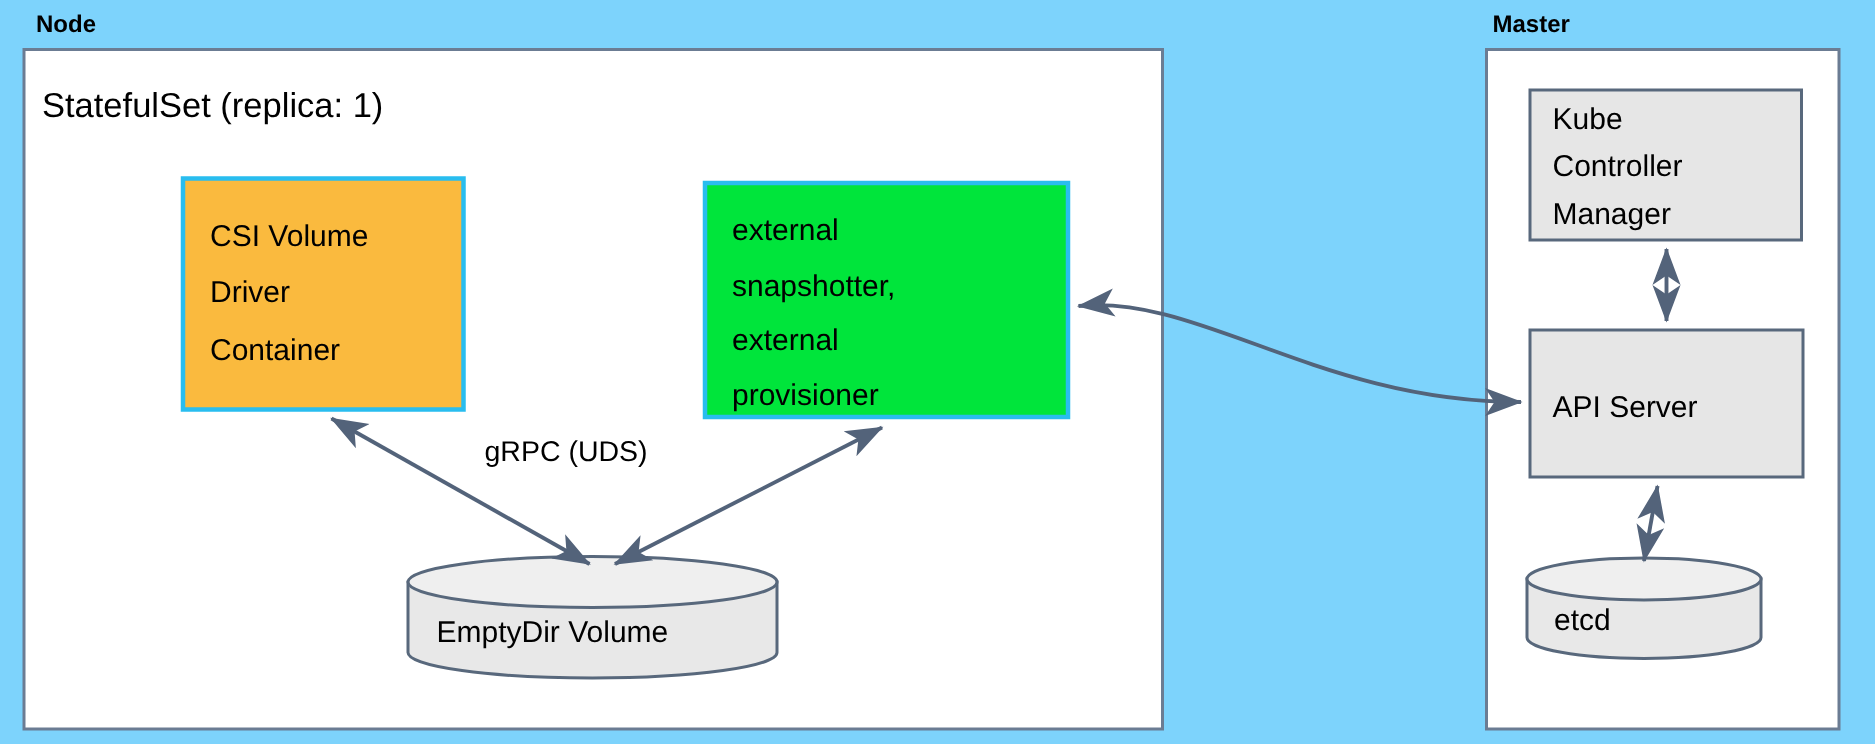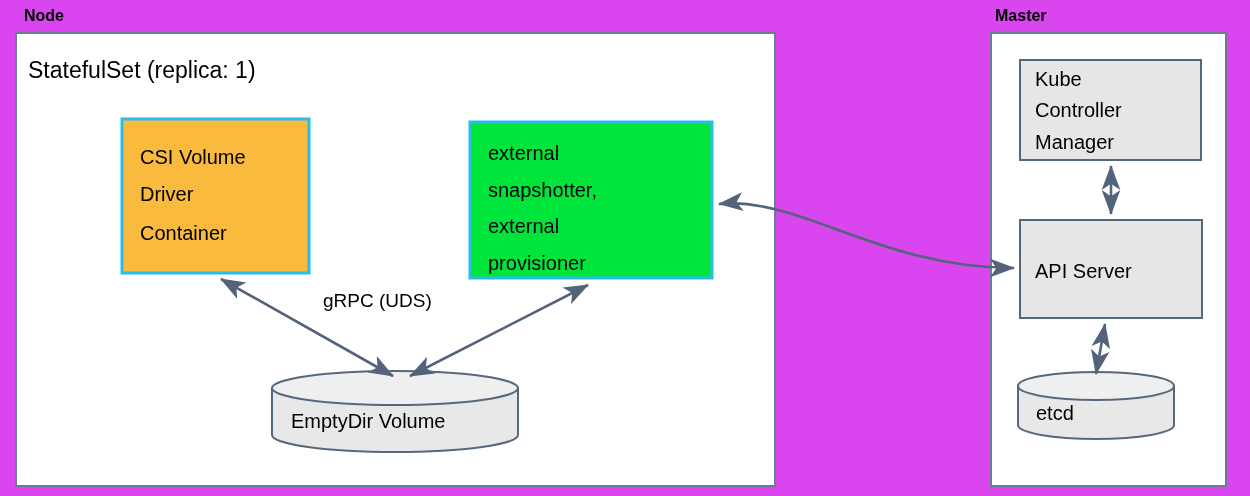--- a/index.html
+++ b/index.html
@@ -7,21 +7,21 @@
     padding: 0;
     background: #ffffff;
   }
   body {
     font-family: "Liberation Sans", sans-serif;
   }
   #canvas {
     position: relative;
     width: 1250px;
     height: 496px;
-    background: #d946ef;
+    background: #7dd3fc;
     overflow: hidden;
     text-align: right;
   }
   svg.diagram {
     position: absolute;
     left: 0;
     top: 0;
     width: 1250px;
     height: 496px;
   }

